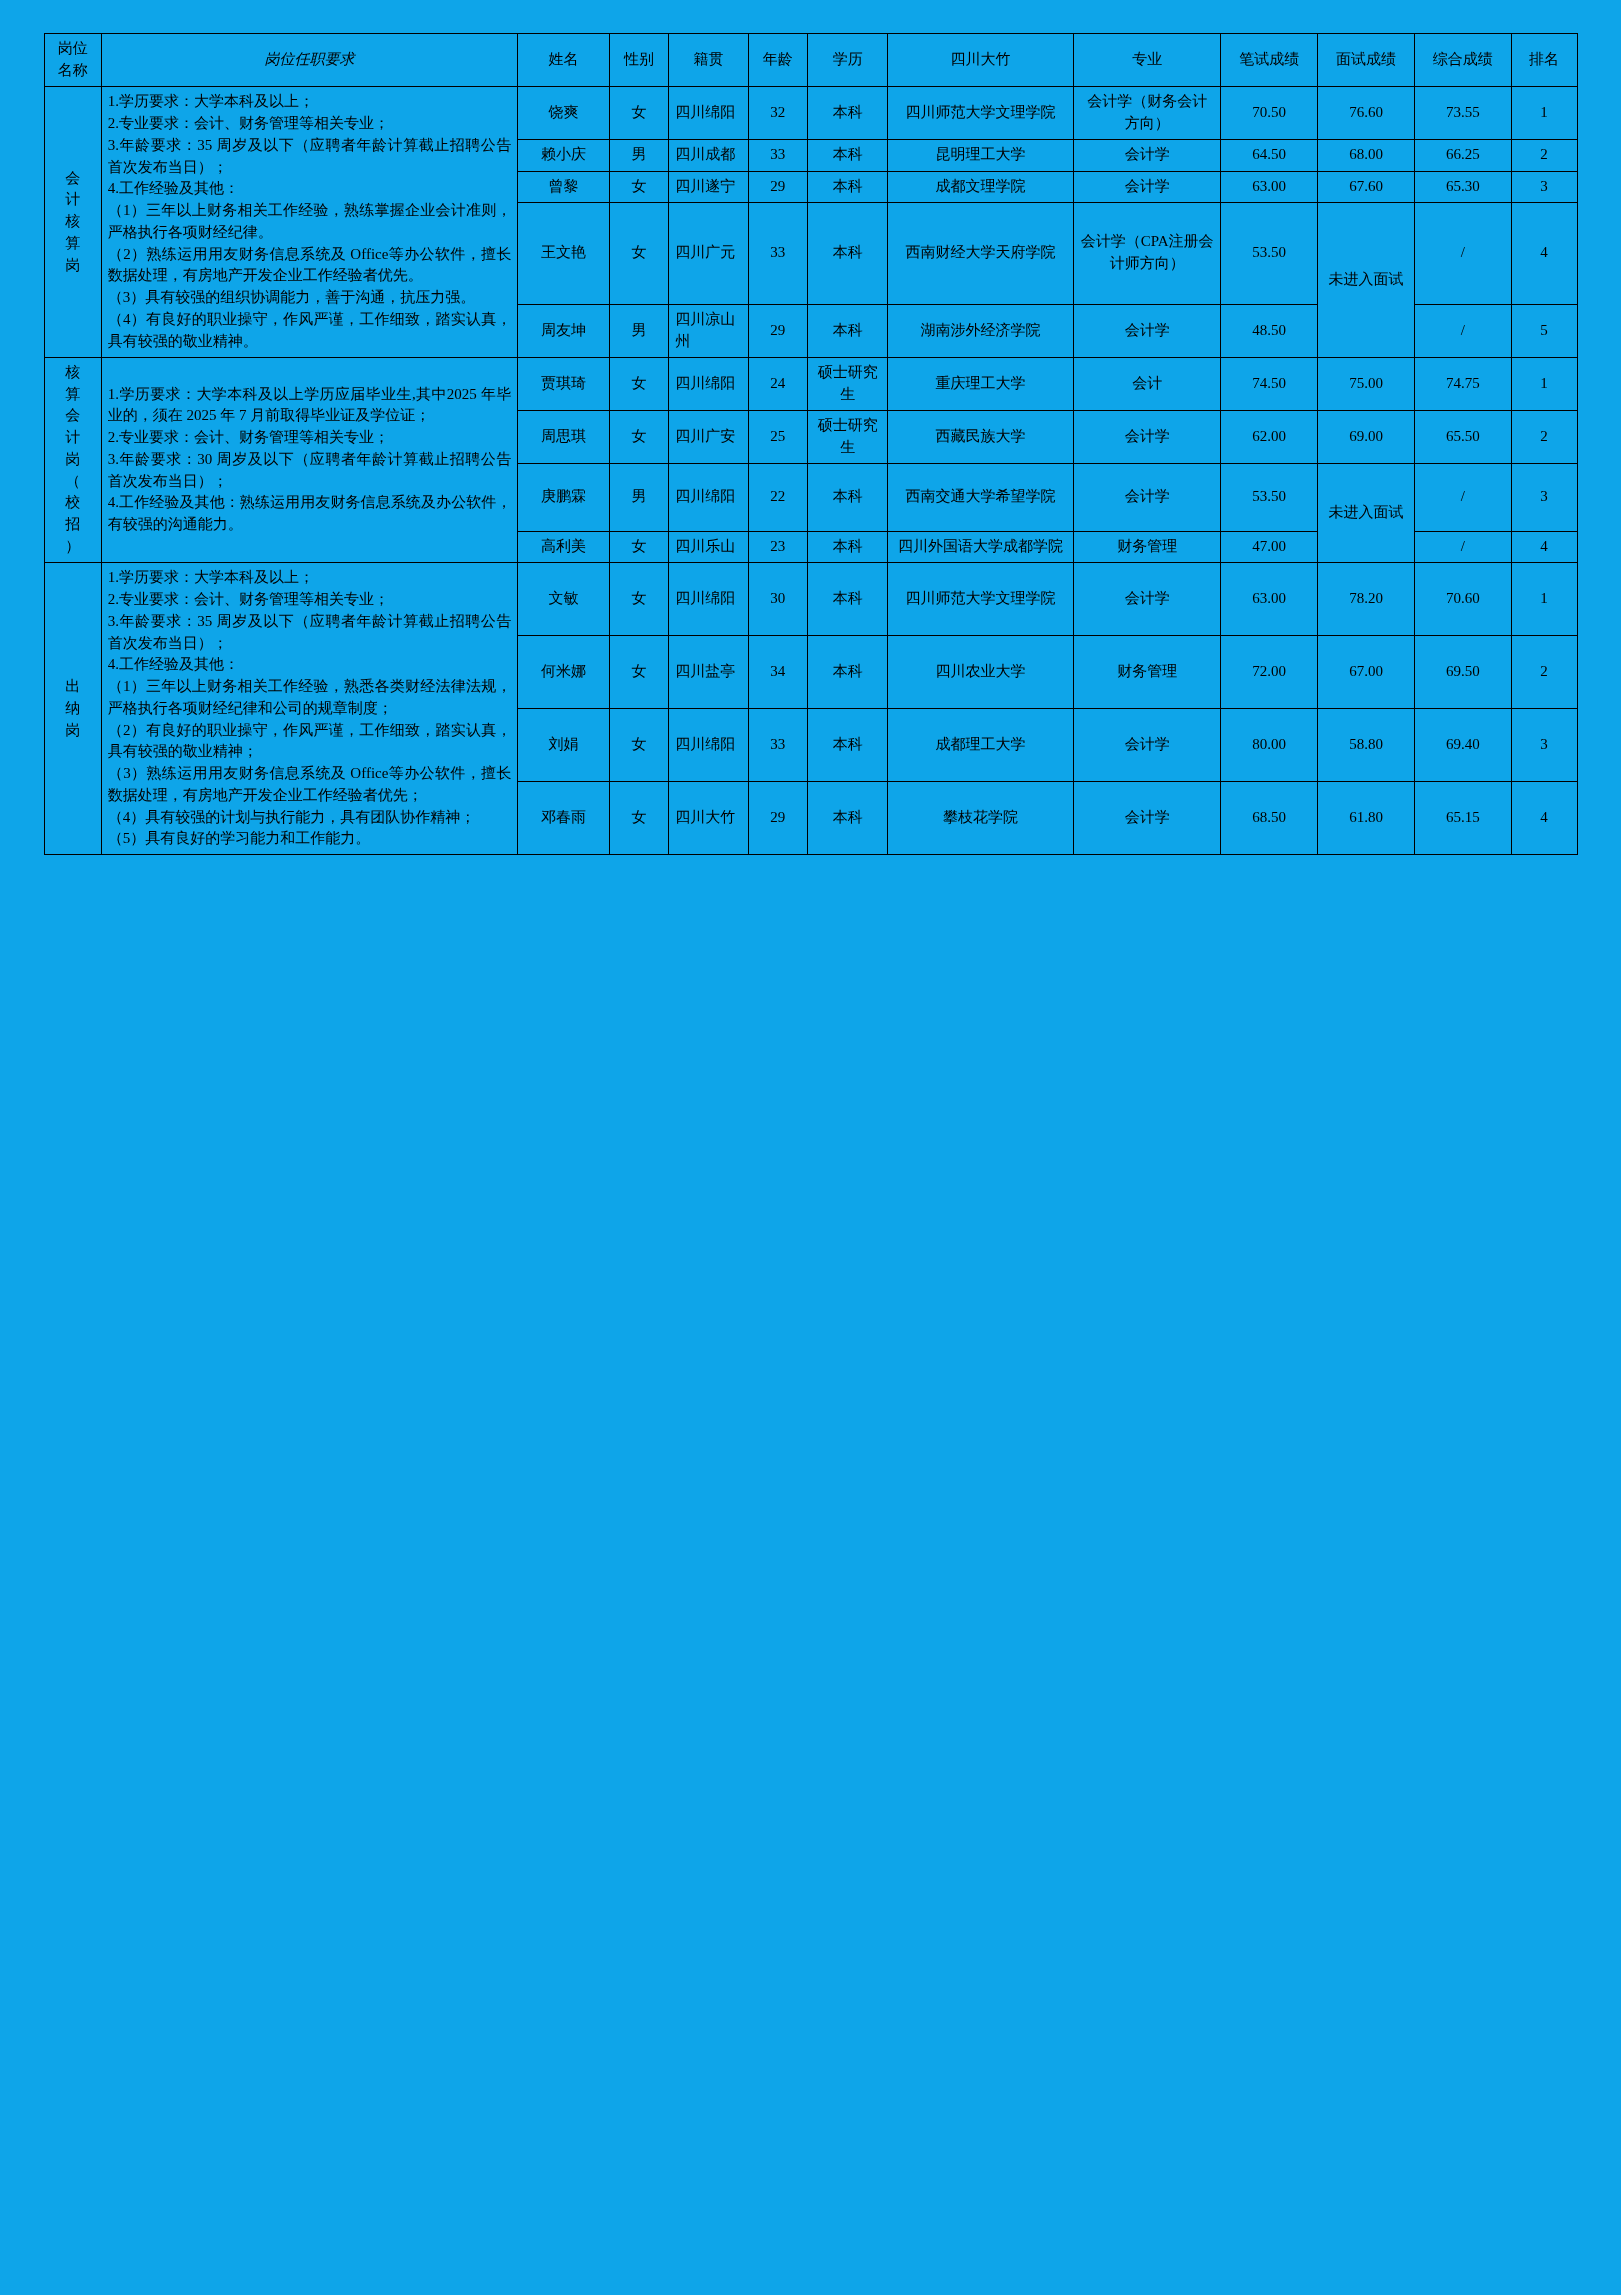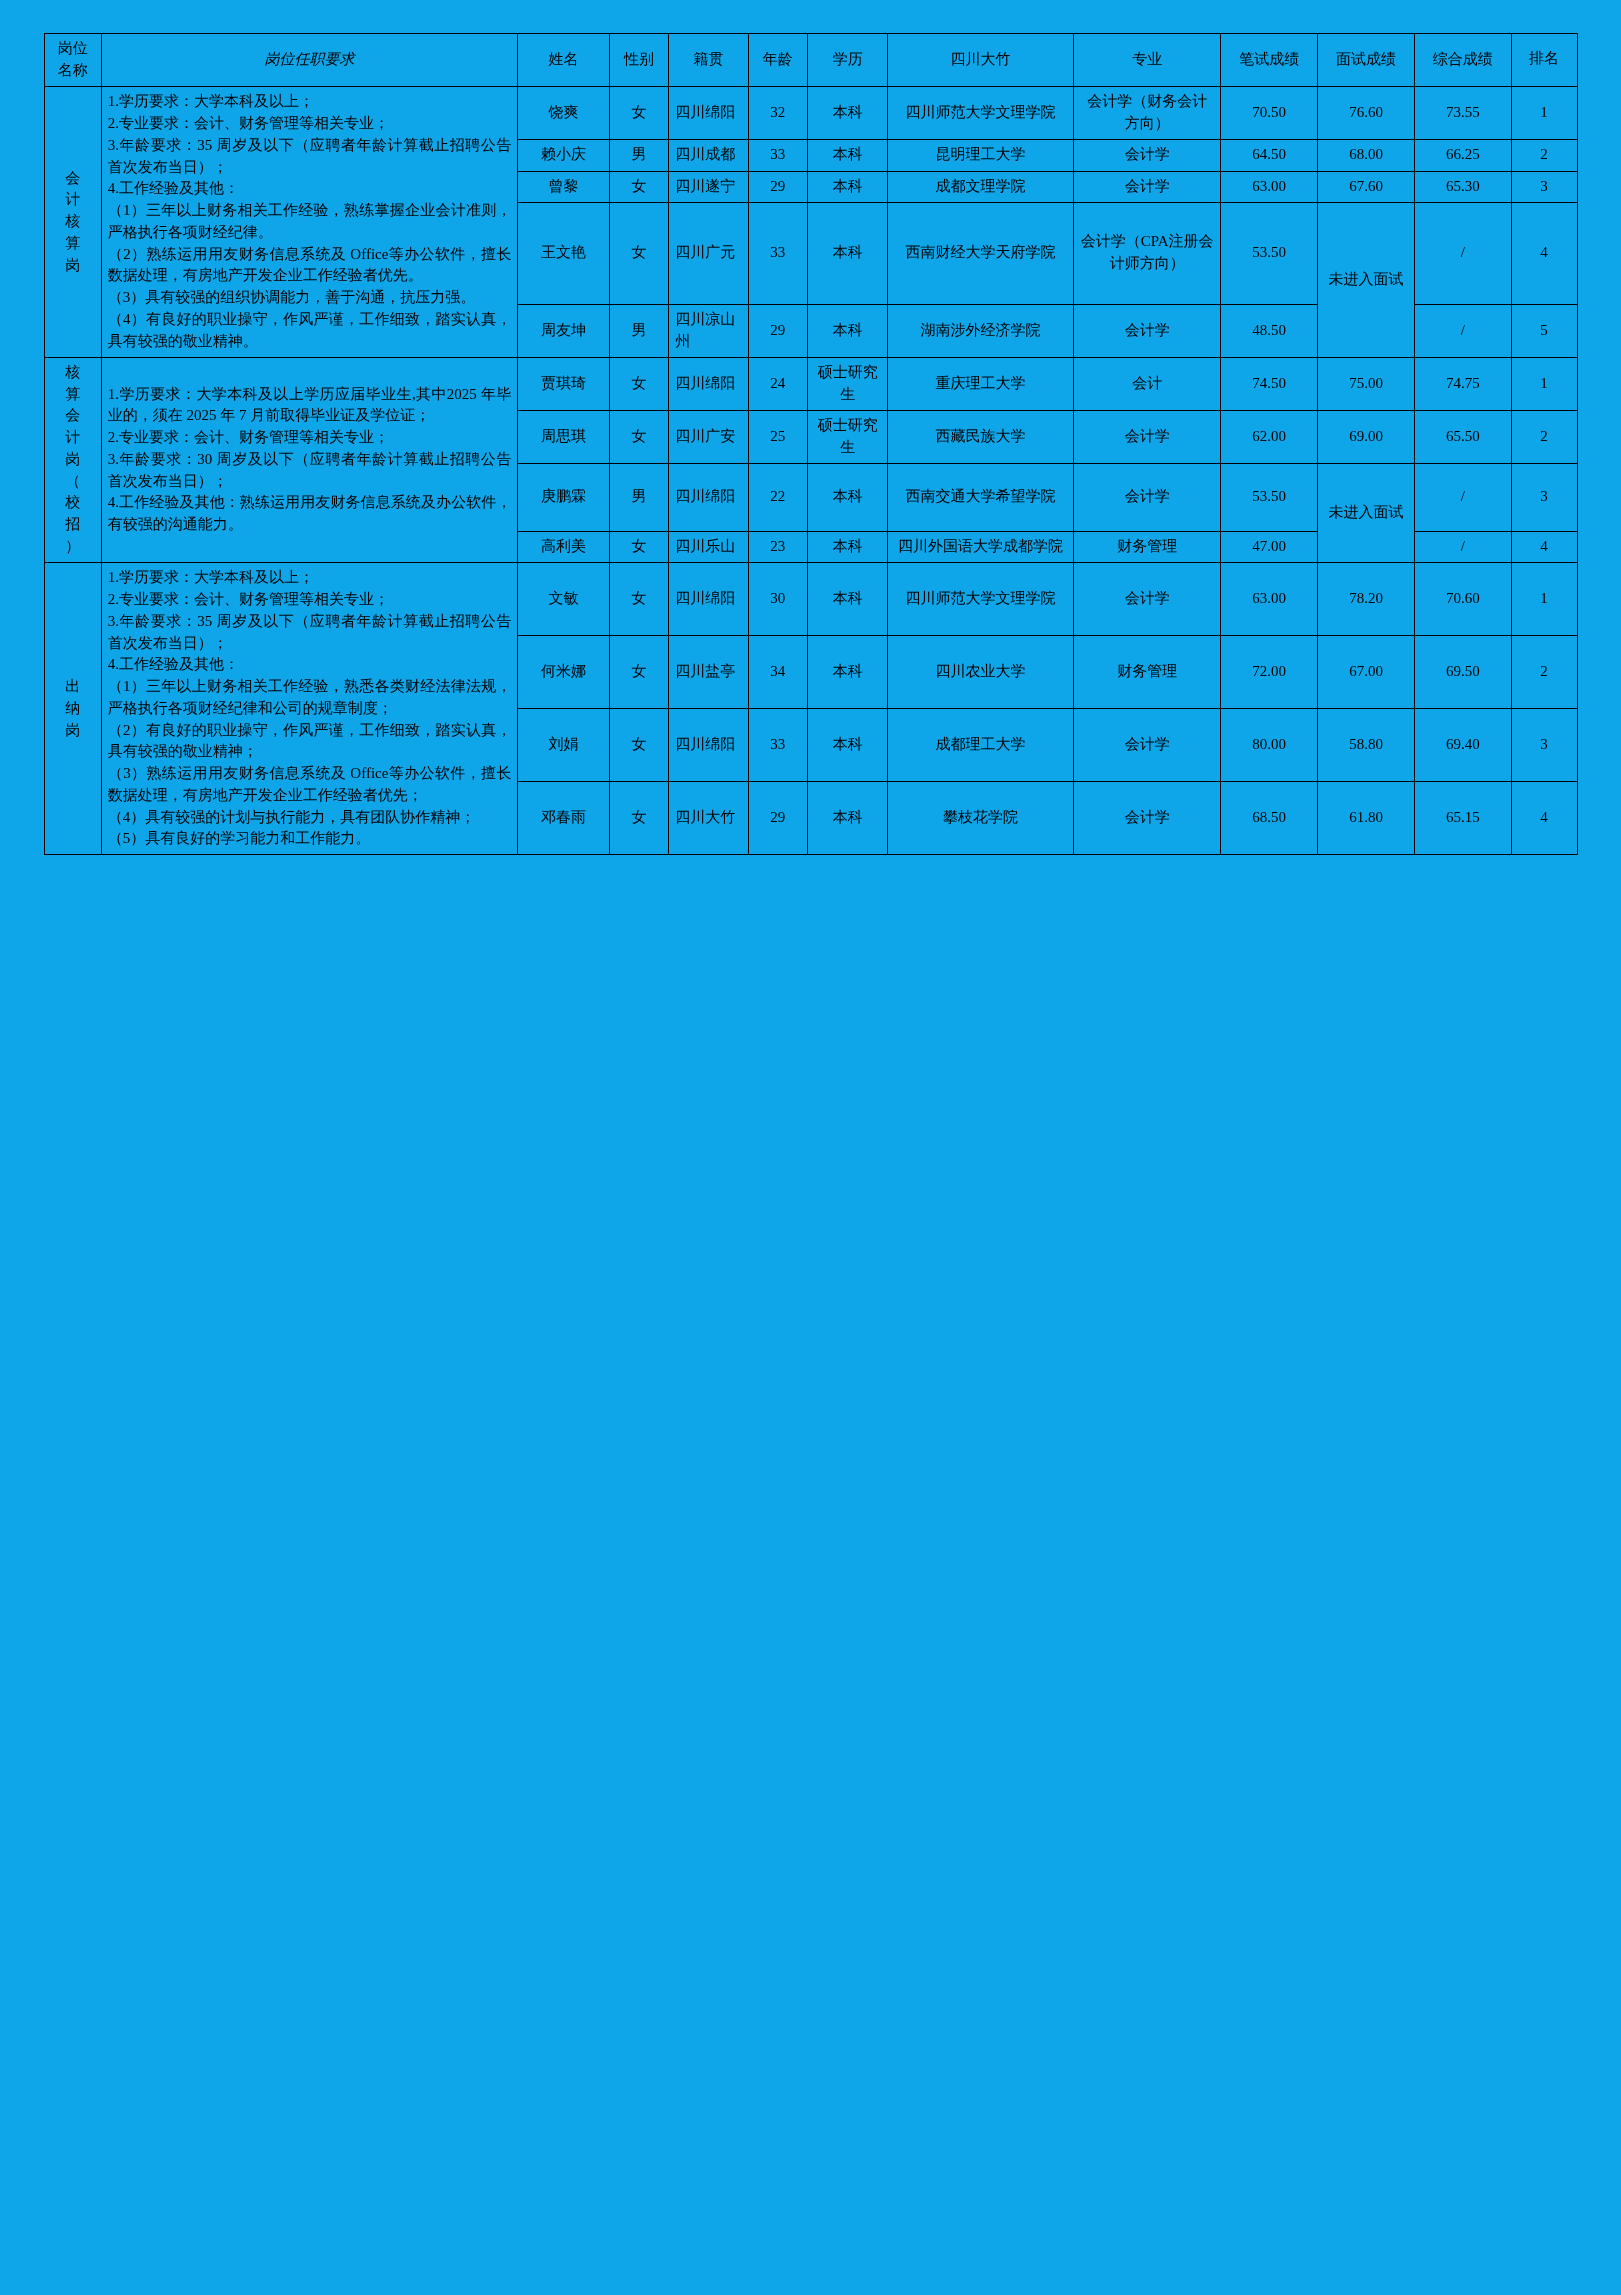--- a/index.html
+++ b/index.html
@@ -46,21 +46,21 @@
   .h-name   { width: 76px; }
   .h-sex    { width: 45px; }
   .h-origin { width: 64px; }
   .h-age    { width: 45px; }
   .h-edu    { width: 65px; }
   .h-school { width: 167px; }
   .h-major  { width: 130px; }
   .h-score1 { width: 81px; }
   .h-score2 { width: 81px; }
   .h-score3 { width: 81px; }
-  .h-rank   { width: 51px; font-family: Liberation Mono, monospace; }
+  .h-rank   { width: 51px; }
 
   
   .vert {
     writing-mode: horizontal-tb;
     text-align: center;
     word-break: break-all;
     line-height: 1.3;
   }
   td.post-name {
     text-align: center;

